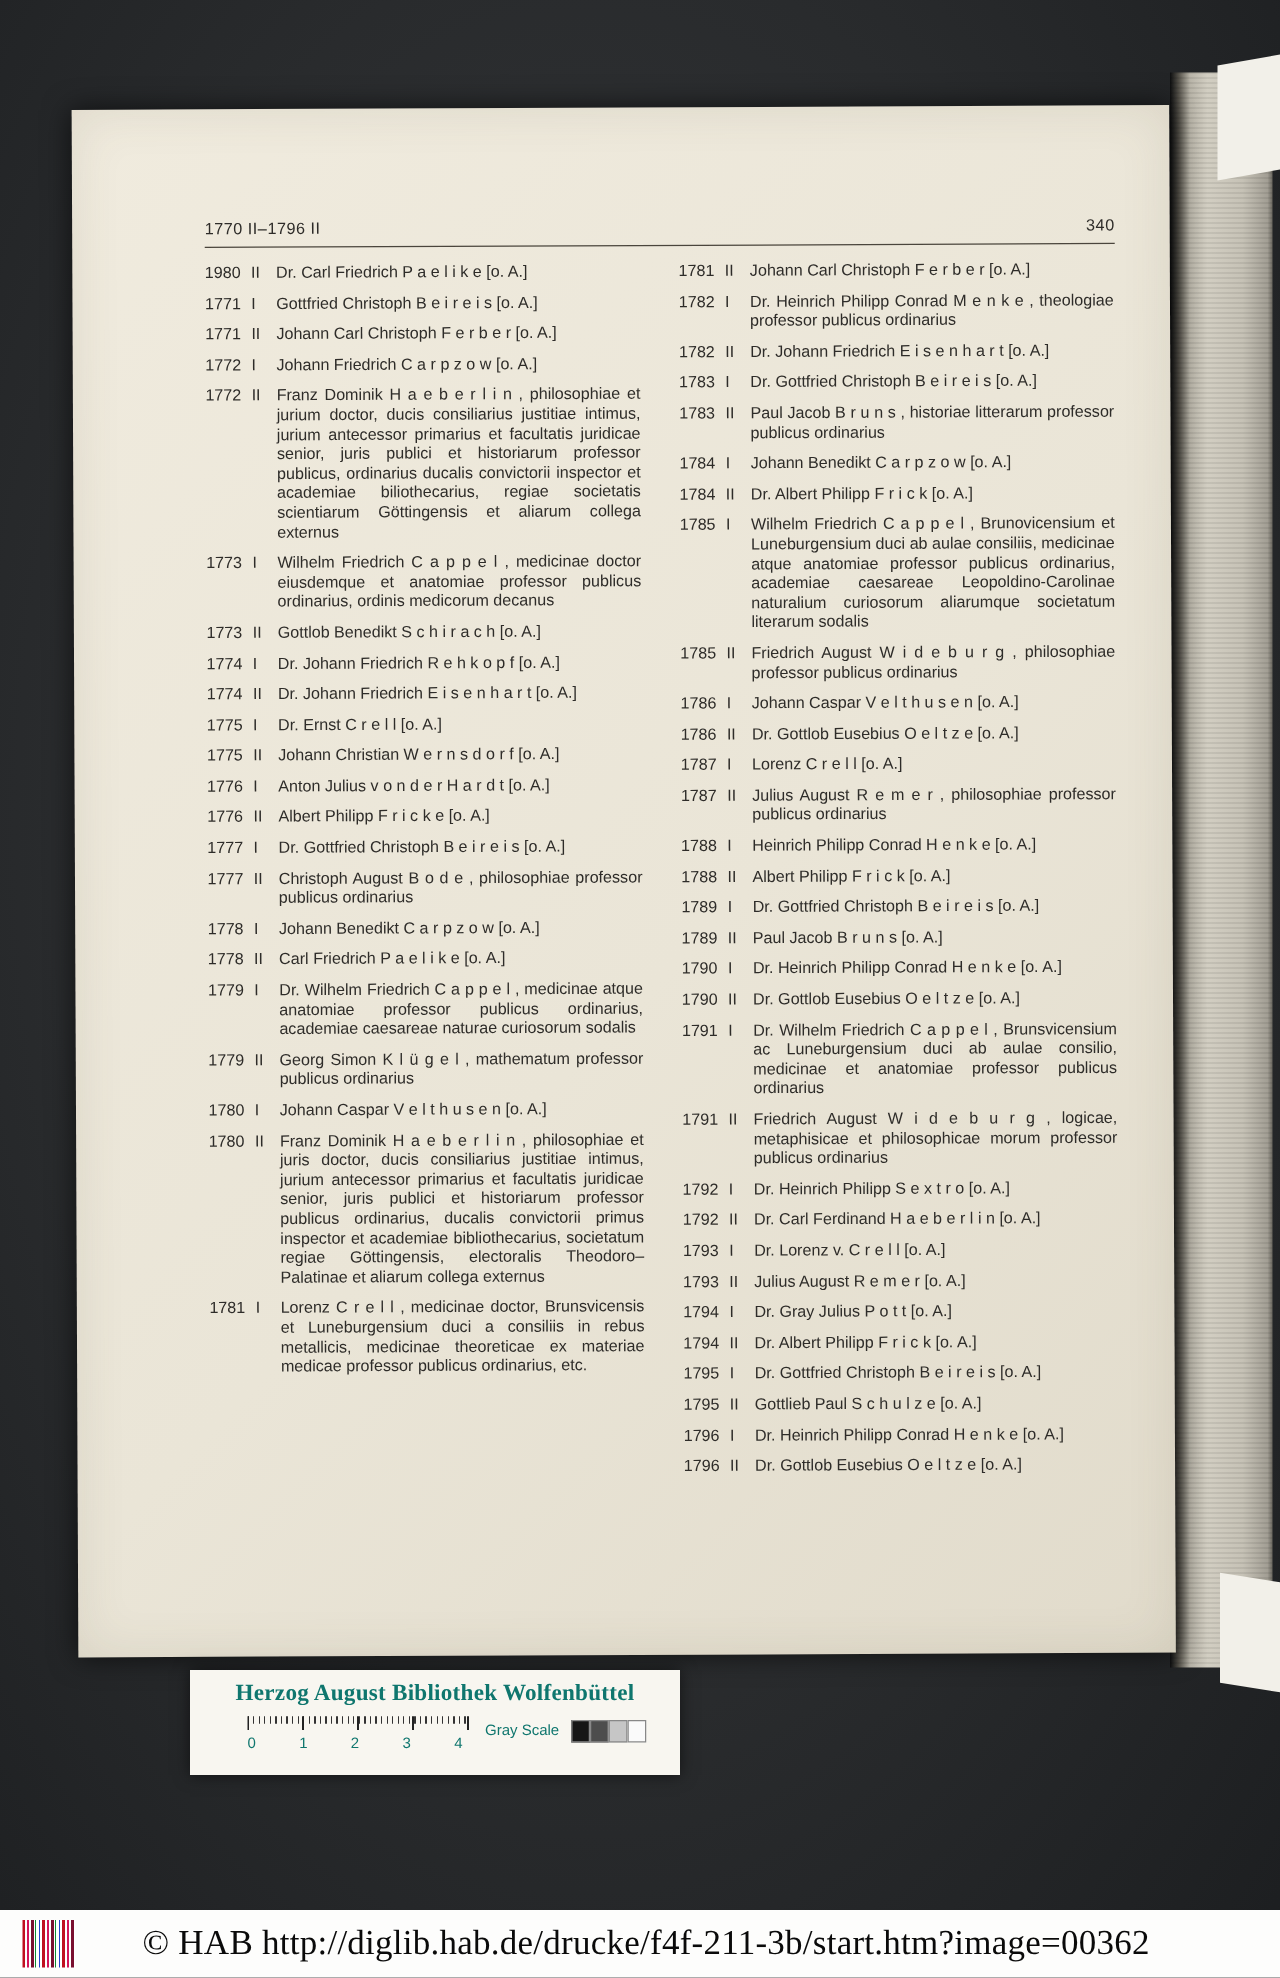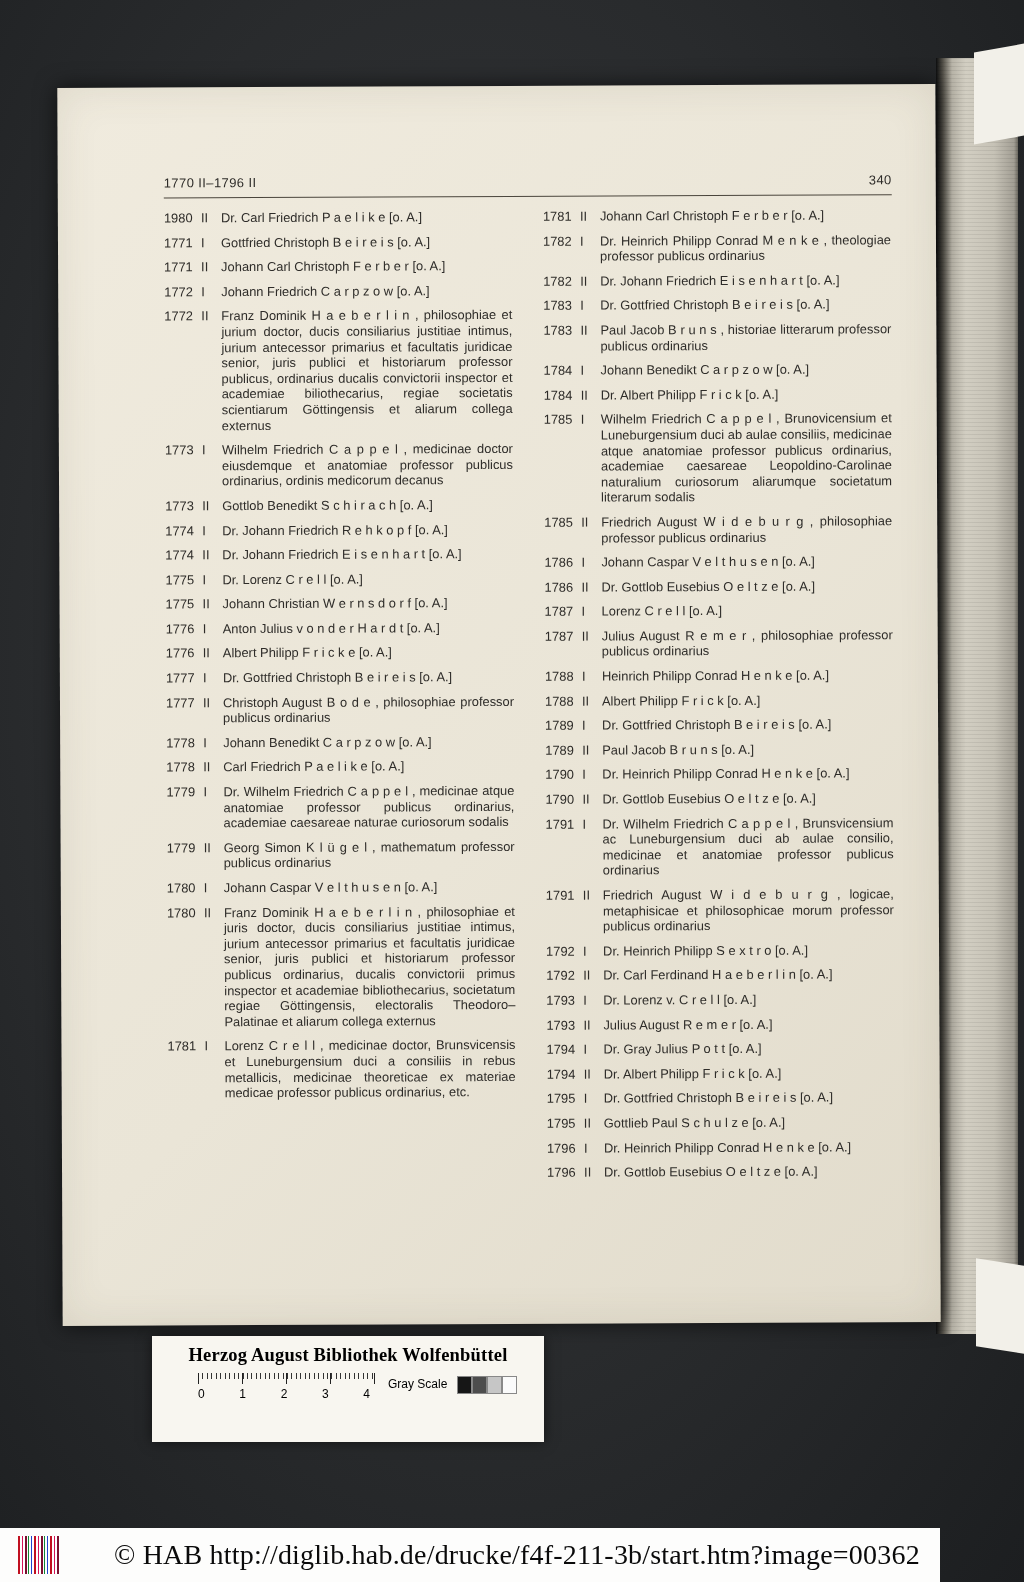--- a/index.html
+++ b/index.html
@@ -38,23 +38,23 @@
   .columns{display:flex;gap:31px;margin-top:12px;}
   .col{width:348px;}
   .entry{
     display:grid;grid-template-columns:37px 20px auto;
     font-size:12.9px;line-height:15.6px;margin-bottom:9px;
   }
   .entry .year{white-space:nowrap;}
   .entry .text{text-align:justify;}
   
   .cal-card{
-    position:absolute;left:152px;top:1336px;width:392px;height:106px;
+    position:absolute;left:152px;top:1336px;width:392px;height:84px;
     background:#f8f6f0;box-shadow:0 0 12px rgba(0,0,0,0.55);
-    box-sizing:border-box;padding:9px 14px 6px 14px;color:#000000;
+    box-sizing:border-box;padding:9px 14px 6px 14px;color:#0f766e;
   }
   .cal-title{
     font-family:"Liberation Serif", serif;font-weight:bold;font-size:18.5px;
     text-align:center;letter-spacing:0.2px;
   }
   .cal-row{display:flex;align-items:flex-start;margin-top:7px;margin-left:32px;}
   .ruler{width:178px;}
   .ruler-ticks{
     height:11px;
     background-image:
@@ -63,21 +63,21 @@
     background-size:100% 11px, 100% 6px;
     background-repeat:repeat-x, repeat-x;
     background-position:top left, top left;
   }
   .ruler-numbers{display:flex;justify-content:space-between;width:172px;font-size:12px;margin-top:3px;}
   .gs-label{font-size:12px;margin-left:12px;margin-top:4px;white-space:nowrap;}
   .gs-swatches{display:flex;margin-left:10px;margin-top:3px;}
   .gs-swatches .sw{width:13px;height:16px;display:inline-block;border:0.5px solid #888;}
   
   .footer{
-    position:absolute;left:0;top:1528px;width:940px;height:54px;background:#fdfdfc;
+    position:absolute;left:0;top:1528px;width:1024px;height:54px;background:#fdfdfc;
     display:flex;align-items:center;
   }
   .barcode{
     margin-left:18px;width:42px;height:38px;
     background:repeating-linear-gradient(90deg,
       #c01020 0 2px, #ffffff 2px 4px, #d4145a 4px 5px, #ffffff 5px 7px,
       #7a1030 7px 9px, #ffffff 9px 10px, #118833 10px 11px, #ffffff 11px 13px,
       #2244cc 13px 14px, #ffffff 14px 16px);
   }
   .footer-text{
@@ -150,21 +150,21 @@
 
         <div class="entry">
           <span class="year">1774</span>
           <span class="term">II</span>
           <span class="text">Dr. Johann Friedrich E i s e n h a r t [o. A.]</span>
         </div>
 
         <div class="entry">
           <span class="year">1775</span>
           <span class="term">I</span>
-          <span class="text">Dr. Lorenz C r e l l [o. A.]</span>
+          <span class="text">Dr. Ernst C r e l l [o. A.]</span>
         </div>
 
         <div class="entry">
           <span class="year">1775</span>
           <span class="term">II</span>
           <span class="text">Johann Christian W e r n s d o r f [o. A.]</span>
         </div>
 
         <div class="entry">
           <span class="year">1776</span>

